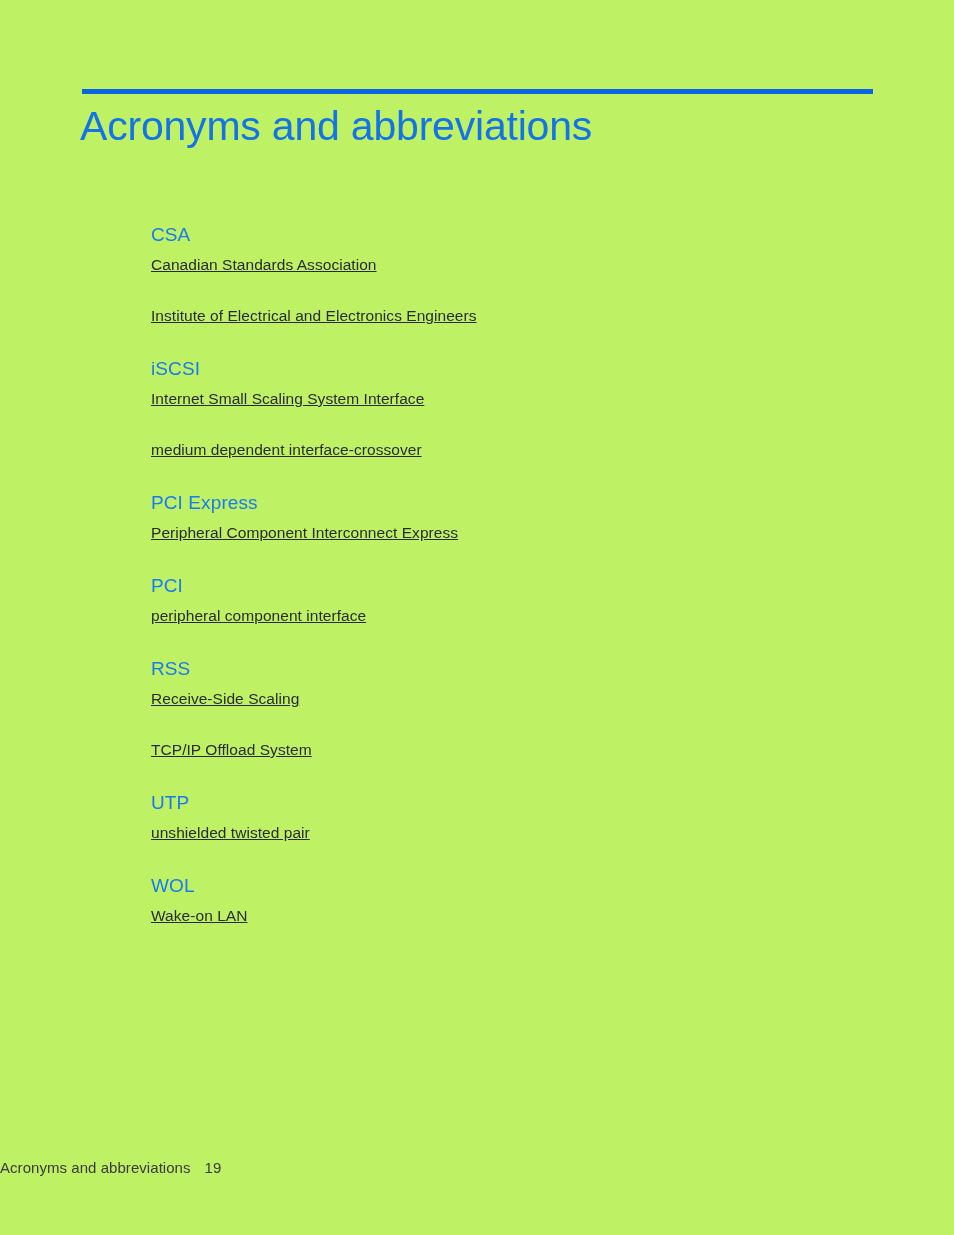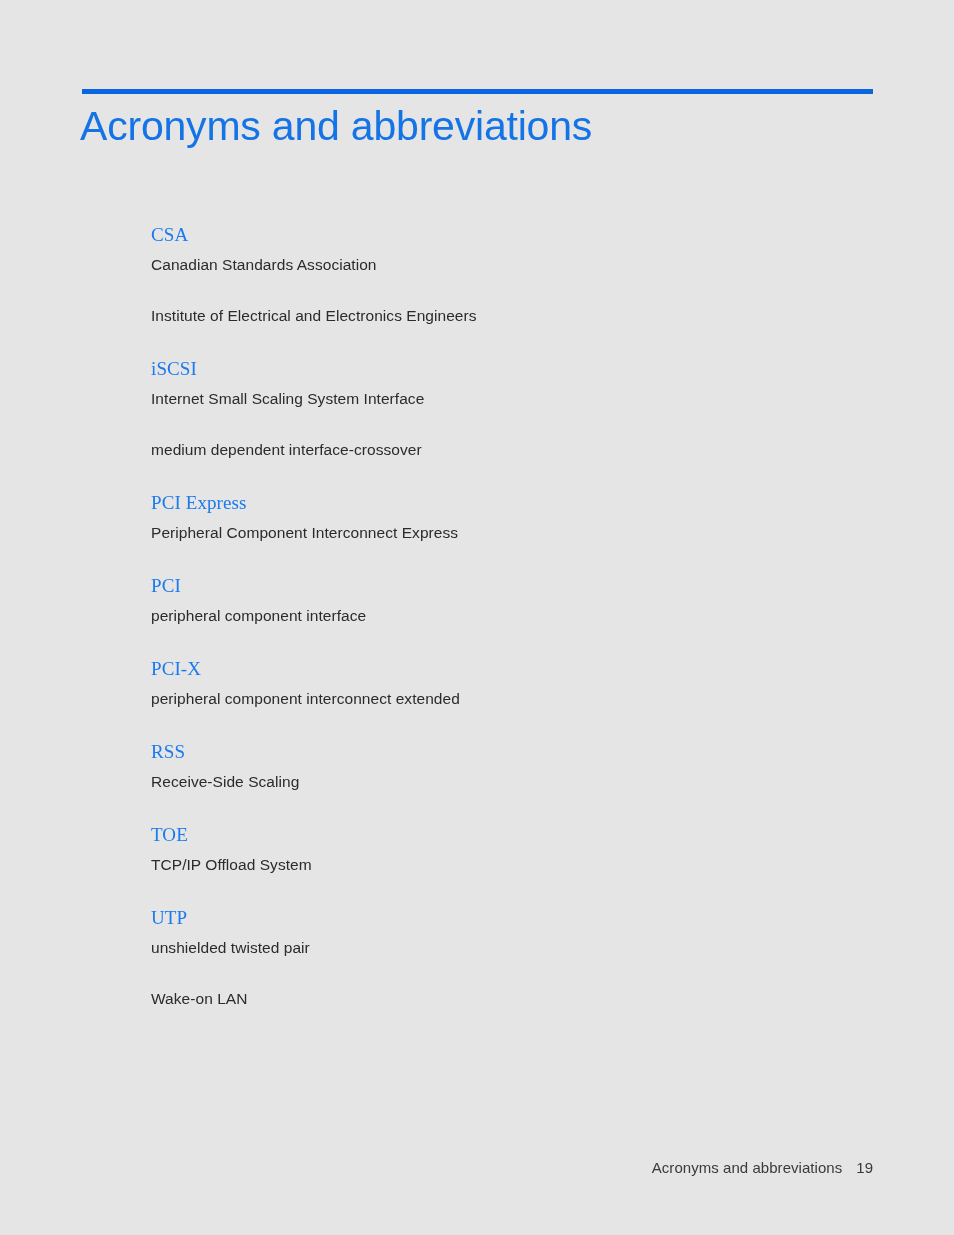--- a/index.html
+++ b/index.html
@@ -9,21 +9,21 @@
     background: #ffffff;
   }
   body {
     font-family: "Liberation Sans", sans-serif;
     -webkit-font-smoothing: antialiased;
   }
   .page {
     position: relative;
     width: 954px;
     height: 1235px;
-    background: #e5e5e5;
+    background: #bef264;
     overflow: hidden;
     box-sizing: border-box;
   }
 
   
   .title-rule {
     position: absolute;
     left: 82px;
     top: 89px;
     width: 791px;
@@ -57,37 +57,36 @@
   .glossary-entry:last-child {
     margin-bottom: 0;
   }
   .term {
     margin: 0;
     font-size: 19px;
     line-height: 26px;
     font-weight: normal;
     color: #1a7aee;
     letter-spacing: 0.1px;
-    font-family: Liberation Serif, serif;
   }
   .definition {
     margin: 6px 0 0 0;
     font-size: 15.5px;
     line-height: 22px;
     color: #2b2b2b;
     letter-spacing: 0.05px;
+    text-decoration: underline;
   }
 
   
   .page-footer {
     position: absolute;
     left: 0;
     top: 1158px;
     width: 873px;
-    text-align: right;
     font-size: 15px;
     line-height: 20px;
     color: #3a3a3a;
     white-space: nowrap;
   }
   .footer-label {
     letter-spacing: 0.05px;
   }
   .footer-pageno {
     display: inline-block;
@@ -120,36 +119,32 @@
       </div>
       <div class="glossary-entry">
         <div class="term">PCI Express</div>
         <div class="definition">Peripheral Component Interconnect Express</div>
       </div>
       <div class="glossary-entry">
         <div class="term">PCI</div>
         <div class="definition">peripheral component interface</div>
       </div>
       <div class="glossary-entry">
-        <div class="term">PCI-X</div>
-        <div class="definition">peripheral component interconnect extended</div>
-      </div>
-      <div class="glossary-entry">
         <div class="term">RSS</div>
         <div class="definition">Receive-Side Scaling</div>
       </div>
       <div class="glossary-entry">
-        <div class="term">TOE</div>
         <div class="definition">TCP/IP Offload System</div>
       </div>
       <div class="glossary-entry">
         <div class="term">UTP</div>
         <div class="definition">unshielded twisted pair</div>
       </div>
       <div class="glossary-entry">
+        <div class="term">WOL</div>
         <div class="definition">Wake-on LAN</div>
       </div>
     </div>
 
   <div class="page-footer">
     <span class="footer-label">Acronyms and abbreviations</span><span class="footer-pageno">19</span>
   </div>
 
 </div>
 

